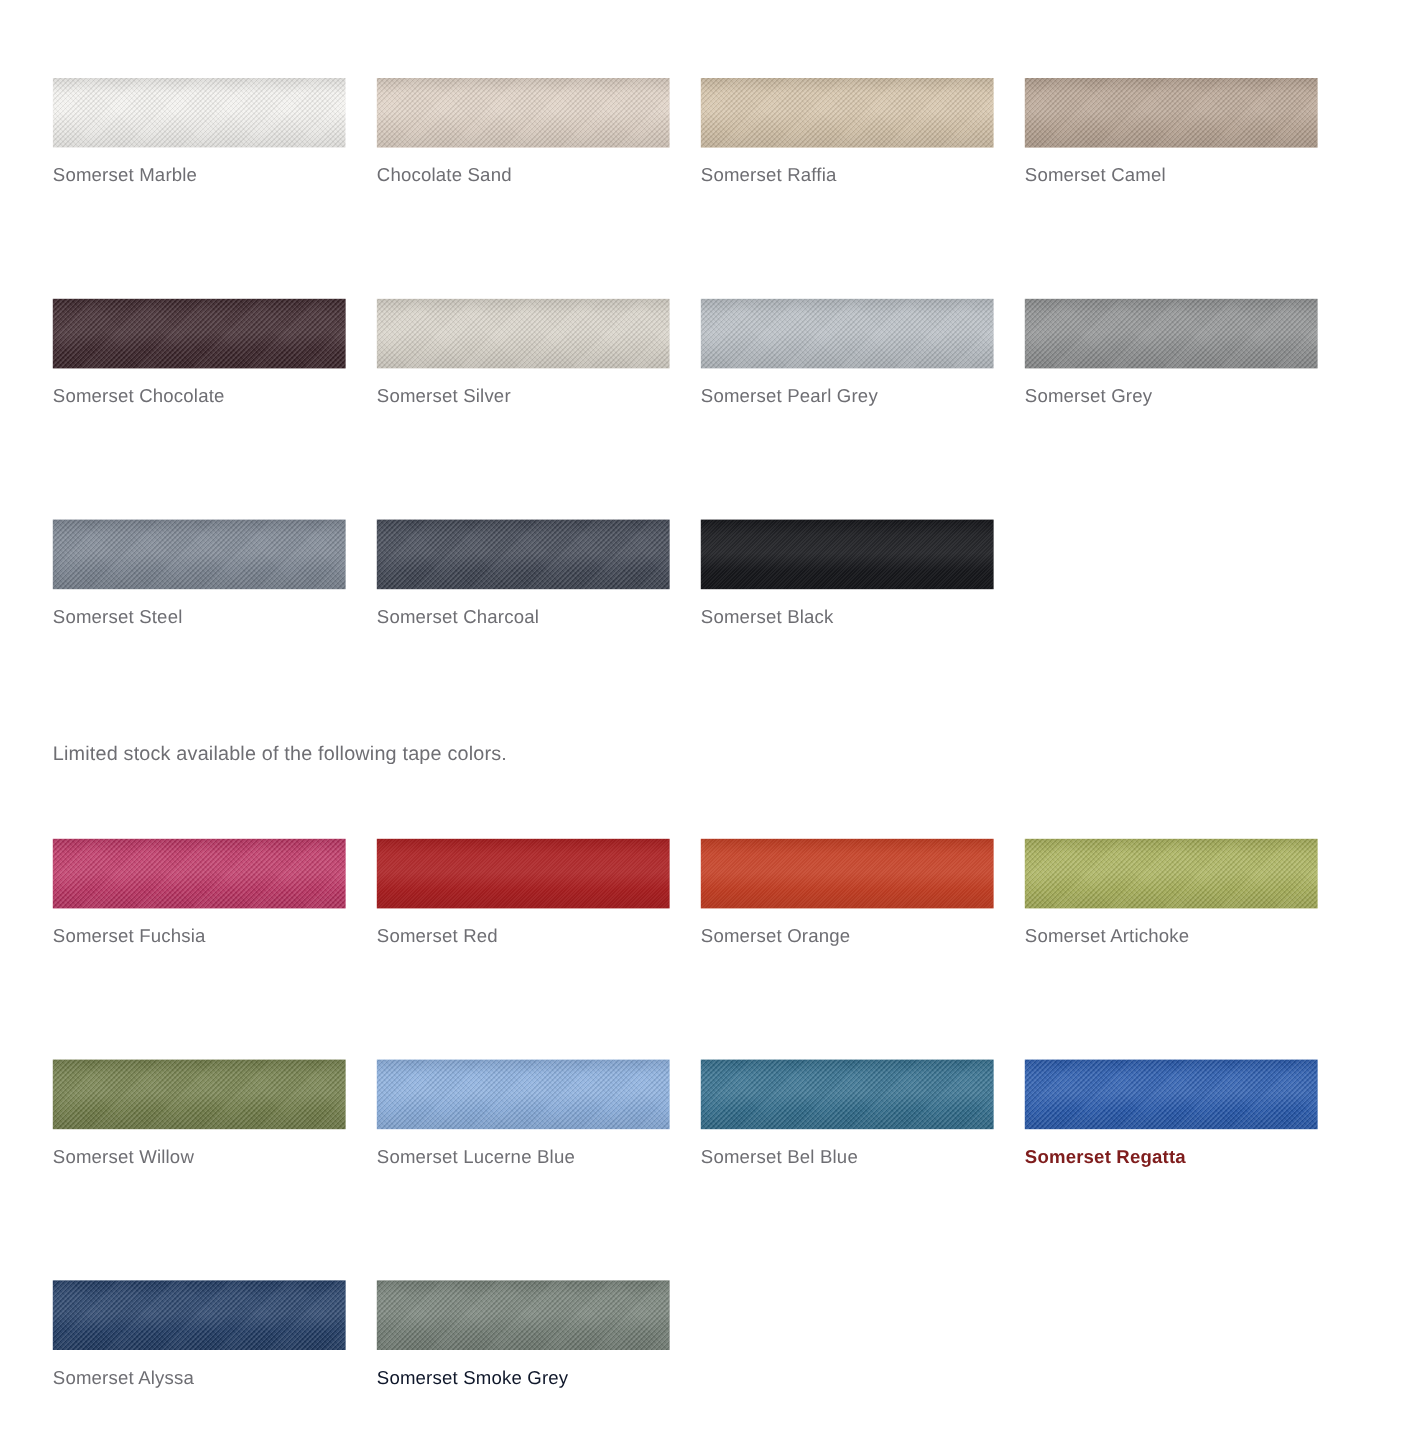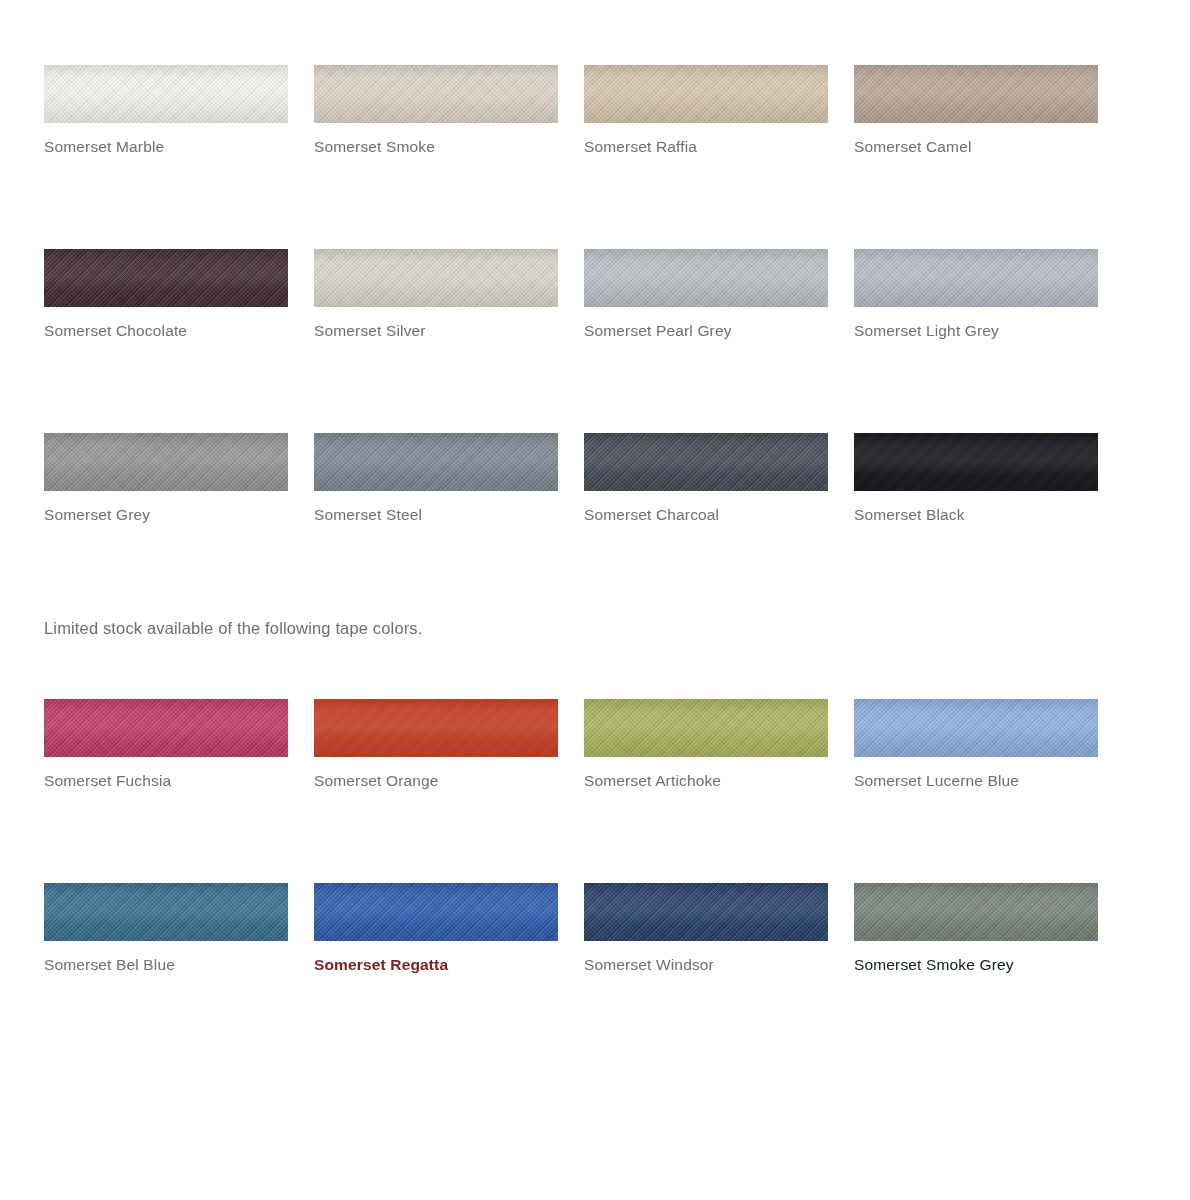--- a/index.html
+++ b/index.html
@@ -130,45 +130,41 @@
 <div class="page">
 
   <div class="swatch-section" id="section-standard">
     <div class="swatch-grid">
         <div class="swatch-cell">
           <span class="swatch-chip" style="background-color: rgb(242, 241, 238);"></span>
           <span class="swatch-label" style="color: rgb(110, 110, 115);">Somerset Marble</span>
         </div>
         <div class="swatch-cell">
           <span class="swatch-chip" style="background-color: rgb(222, 208, 195);"></span>
-          <span class="swatch-label" style="color: rgb(110, 110, 115);">Somerset Smoke</span>
+          <span class="swatch-label" style="color: rgb(110, 110, 115);">Chocolate Sand</span>
         </div>
         <div class="swatch-cell">
           <span class="swatch-chip" style="background-color: rgb(212, 194, 168);"></span>
           <span class="swatch-label" style="color: rgb(110, 110, 115);">Somerset Raffia</span>
         </div>
         <div class="swatch-cell">
           <span class="swatch-chip" style="background-color: rgb(183, 163, 146);"></span>
           <span class="swatch-label" style="color: rgb(110, 110, 115);">Somerset Camel</span>
         </div>
         <div class="swatch-cell">
           <span class="swatch-chip" style="background-color: rgb(58, 35, 41);"></span>
           <span class="swatch-label" style="color: rgb(110, 110, 115);">Somerset Chocolate</span>
         </div>
         <div class="swatch-cell">
           <span class="swatch-chip" style="background-color: rgb(215, 210, 200);"></span>
           <span class="swatch-label" style="color: rgb(110, 110, 115);">Somerset Silver</span>
         </div>
         <div class="swatch-cell">
           <span class="swatch-chip" style="background-color: rgb(182, 188, 194);"></span>
           <span class="swatch-label" style="color: rgb(110, 110, 115);">Somerset Pearl Grey</span>
-        </div>
-        <div class="swatch-cell">
-          <span class="swatch-chip" style="background-color: rgb(178, 184, 194);"></span>
-          <span class="swatch-label" style="color: rgb(110, 110, 115);">Somerset Light Grey</span>
         </div>
         <div class="swatch-cell">
           <span class="swatch-chip" style="background-color: rgb(141, 143, 144);"></span>
           <span class="swatch-label" style="color: rgb(110, 110, 115);">Somerset Grey</span>
         </div>
         <div class="swatch-cell">
           <span class="swatch-chip" style="background-color: rgb(119, 129, 142);"></span>
           <span class="swatch-label" style="color: rgb(110, 110, 115);">Somerset Steel</span>
         </div>
         <div class="swatch-cell">
@@ -186,42 +182,50 @@
     <p class="section-note" style="color: rgb(110, 110, 115);">Limited stock available of the following tape colors.</p>
   </div>
 
   <div class="swatch-section" id="section-limited">
     <div class="swatch-grid">
         <div class="swatch-cell">
           <span class="swatch-chip" style="background-color: rgb(189, 49, 98);"></span>
           <span class="swatch-label" style="color: rgb(110, 110, 115);">Somerset Fuchsia</span>
         </div>
         <div class="swatch-cell">
+          <span class="swatch-chip smooth" style="background-color: rgb(171, 31, 33);"></span>
+          <span class="swatch-label" style="color: rgb(110, 110, 115);">Somerset Red</span>
+        </div>
+        <div class="swatch-cell">
           <span class="swatch-chip smooth" style="background-color: rgb(196, 63, 36);"></span>
           <span class="swatch-label" style="color: rgb(110, 110, 115);">Somerset Orange</span>
         </div>
         <div class="swatch-cell">
           <span class="swatch-chip" style="background-color: rgb(167, 176, 88);"></span>
           <span class="swatch-label" style="color: rgb(110, 110, 115);">Somerset Artichoke</span>
         </div>
         <div class="swatch-cell">
+          <span class="swatch-chip" style="background-color: rgb(111, 123, 70);"></span>
+          <span class="swatch-label" style="color: rgb(110, 110, 115);">Somerset Willow</span>
+        </div>
+        <div class="swatch-cell">
           <span class="swatch-chip" style="background-color: rgb(135, 172, 221);"></span>
           <span class="swatch-label" style="color: rgb(110, 110, 115);">Somerset Lucerne Blue</span>
         </div>
         <div class="swatch-cell">
           <span class="swatch-chip" style="background-color: rgb(45, 106, 138);"></span>
           <span class="swatch-label" style="color: rgb(110, 110, 115);">Somerset Bel Blue</span>
         </div>
         <div class="swatch-cell">
           <span class="swatch-chip" style="background-color: rgb(35, 86, 171);"></span>
           <span class="swatch-label" style="color: #7f1d1d; font-weight: bold;">Somerset Regatta</span>
         </div>
         <div class="swatch-cell">
           <span class="swatch-chip" style="background-color: rgb(30, 58, 99);"></span>
-          <span class="swatch-label" style="color: rgb(110, 110, 115);">Somerset Windsor</span>
+          <span class="swatch-label" style="color: rgb(110, 110, 115);">Somerset Alyssa</span>
         </div>
         <div class="swatch-cell">
           <span class="swatch-chip" style="background-color: rgb(114, 125, 116);"></span>
           <span class="swatch-label" style="color: #0f172a;">Somerset Smoke Grey</span>
         </div>
       </div>
   </div>
 
 </div>
 

